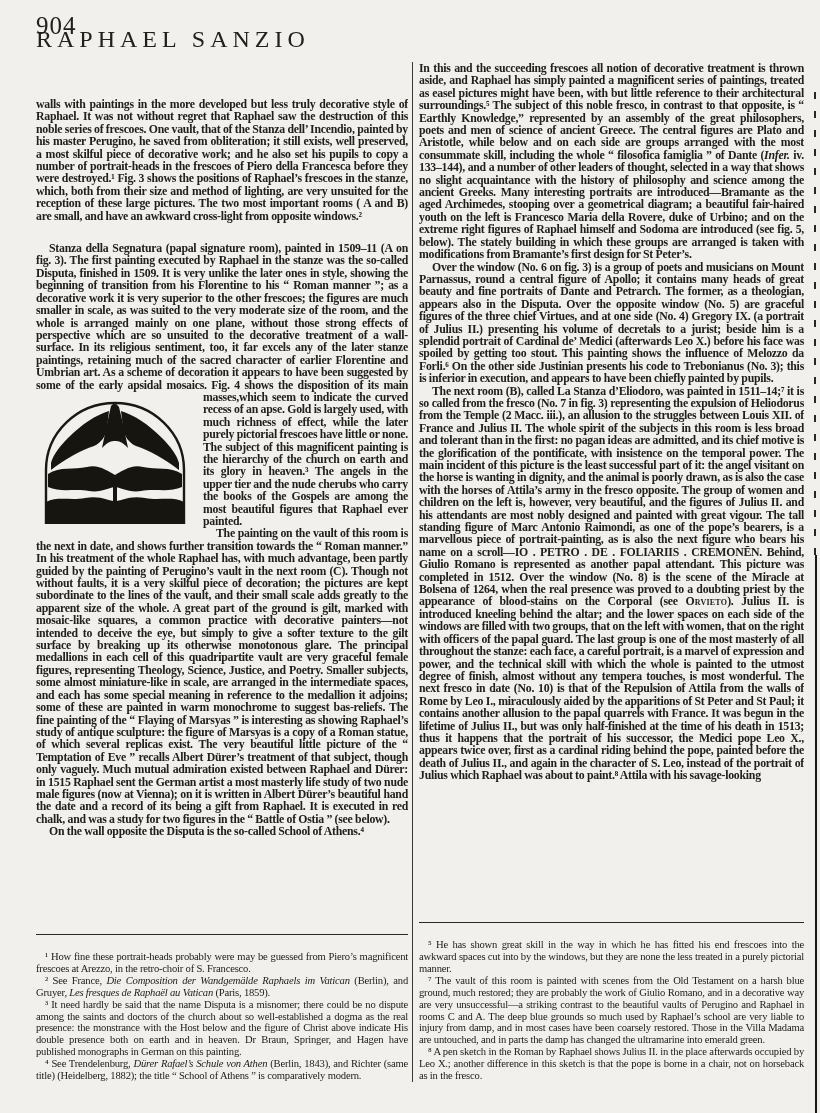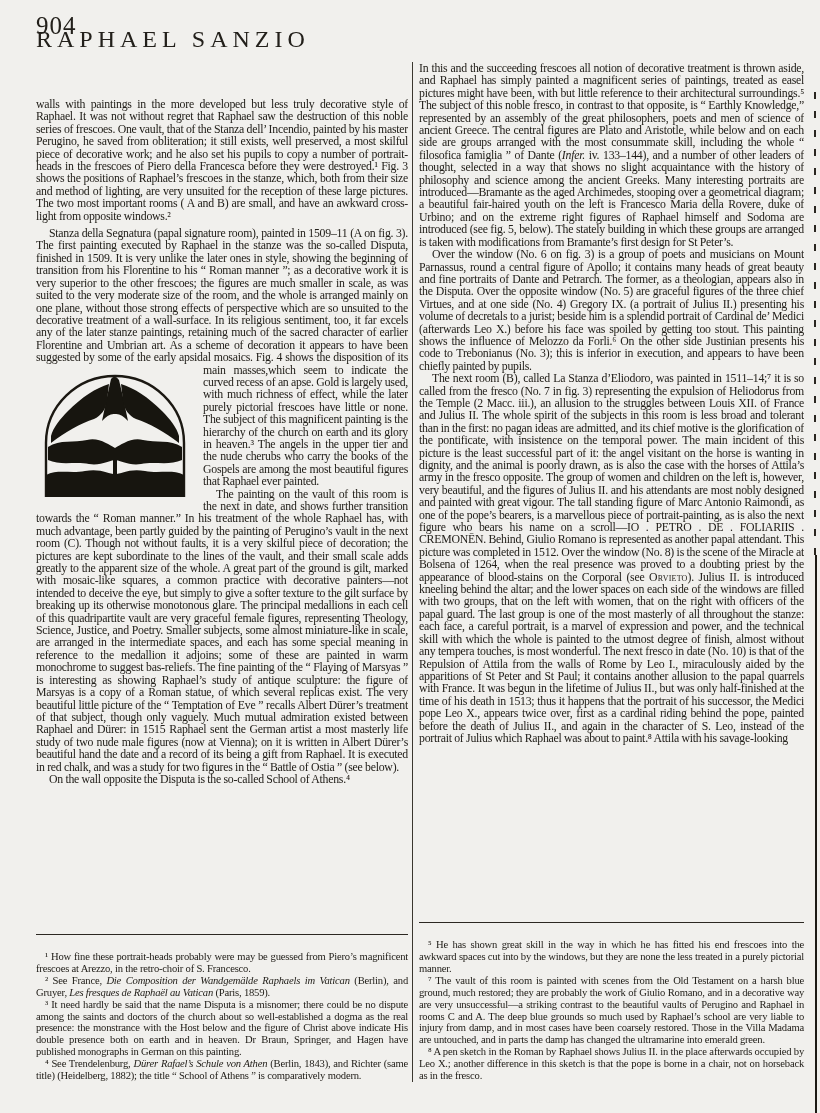--- a/index.html
+++ b/index.html
@@ -12,25 +12,25 @@
         padding:24px 8px 8px 36px;}
   .page-number{position:absolute;left:36px;top:12px;font-size:25px;letter-spacing:1px;}
   .title{margin:0 30px 0 0;text-align:left;font-size:24px;font-weight:normal;
          letter-spacing:5px;line-height:30px;}
   .columns{display:flex;margin-top:8px;height:1020px;}
   .col{box-sizing:border-box;display:flex;flex-direction:column;height:100%;}
   .col-left{width:372px;}
   .col-left .main{padding-top:36px;}
   .divider{width:1px;background:#3b372f;margin:0 6px 0 4px;}
   .col-right{flex:1;padding-right:8px;}
-  .main{flex:1 1 auto;overflow:hidden;}
+  .main{flex:1 1 auto;overflow:hidden;font-weight:bold;}
   .para{margin:0;text-align:justify;font-size:11.8px;line-height:12.4px;
         letter-spacing:-0.25px;word-spacing:-0.2px;}
   .indent{text-indent:13px;}
-  .sp{margin-top:5px;}
+  .sp{margin-top:20px;}
   .footnotes{flex:0 0 auto;border-top:1.5px solid #2c2822;padding-top:16px;margin-top:3px;}
   .fn{margin:0;text-align:justify;font-size:10.6px;line-height:11.9px;
       text-indent:9px;letter-spacing:-0.2px;}
   .it{font-style:italic;}
   .sc{font-variant:small-caps;letter-spacing:0.2px;}
   .fig-float{float:left;width:158px;margin:3px 9px 2px 0;}
   .fig-float svg{display:block;width:150px;height:132px;margin:0 auto;}
   .caption{display:block;font-size:10.4px;line-height:12.2px;margin-top:4px;
            text-align:center;letter-spacing:-0.1px;text-indent:0;}
   .edge-marks{position:absolute;right:4px;top:92px;height:470px;width:2px;

